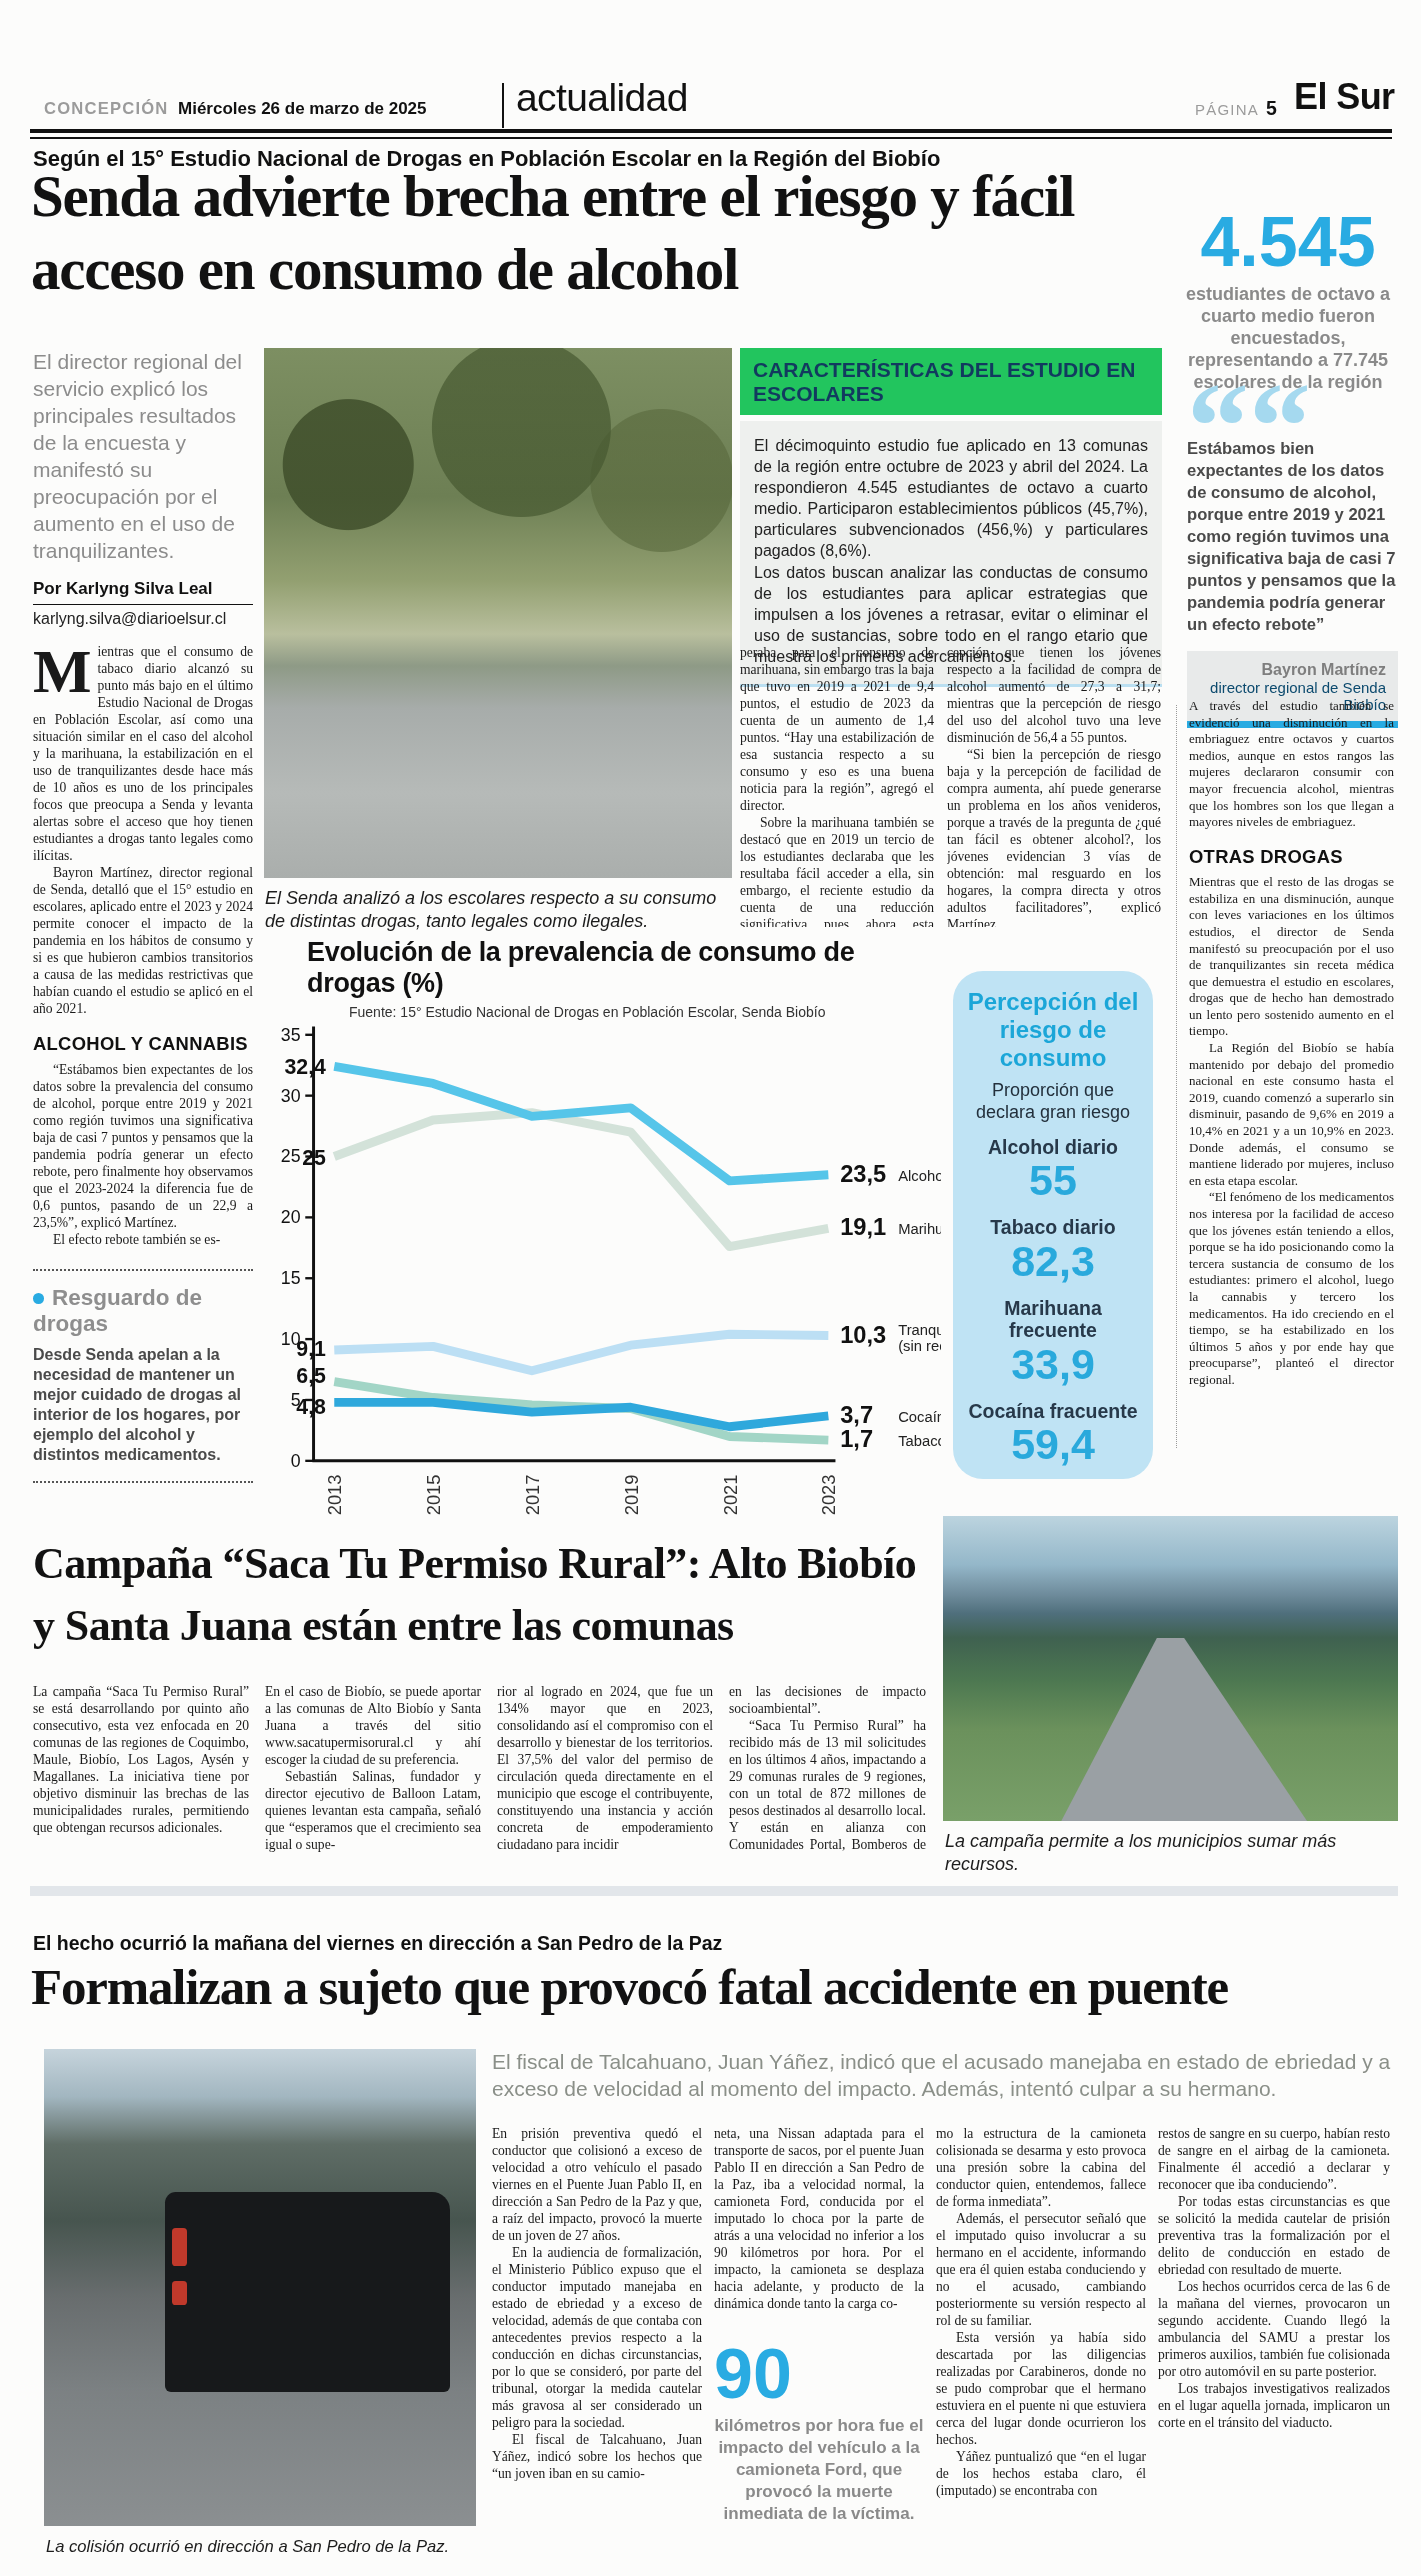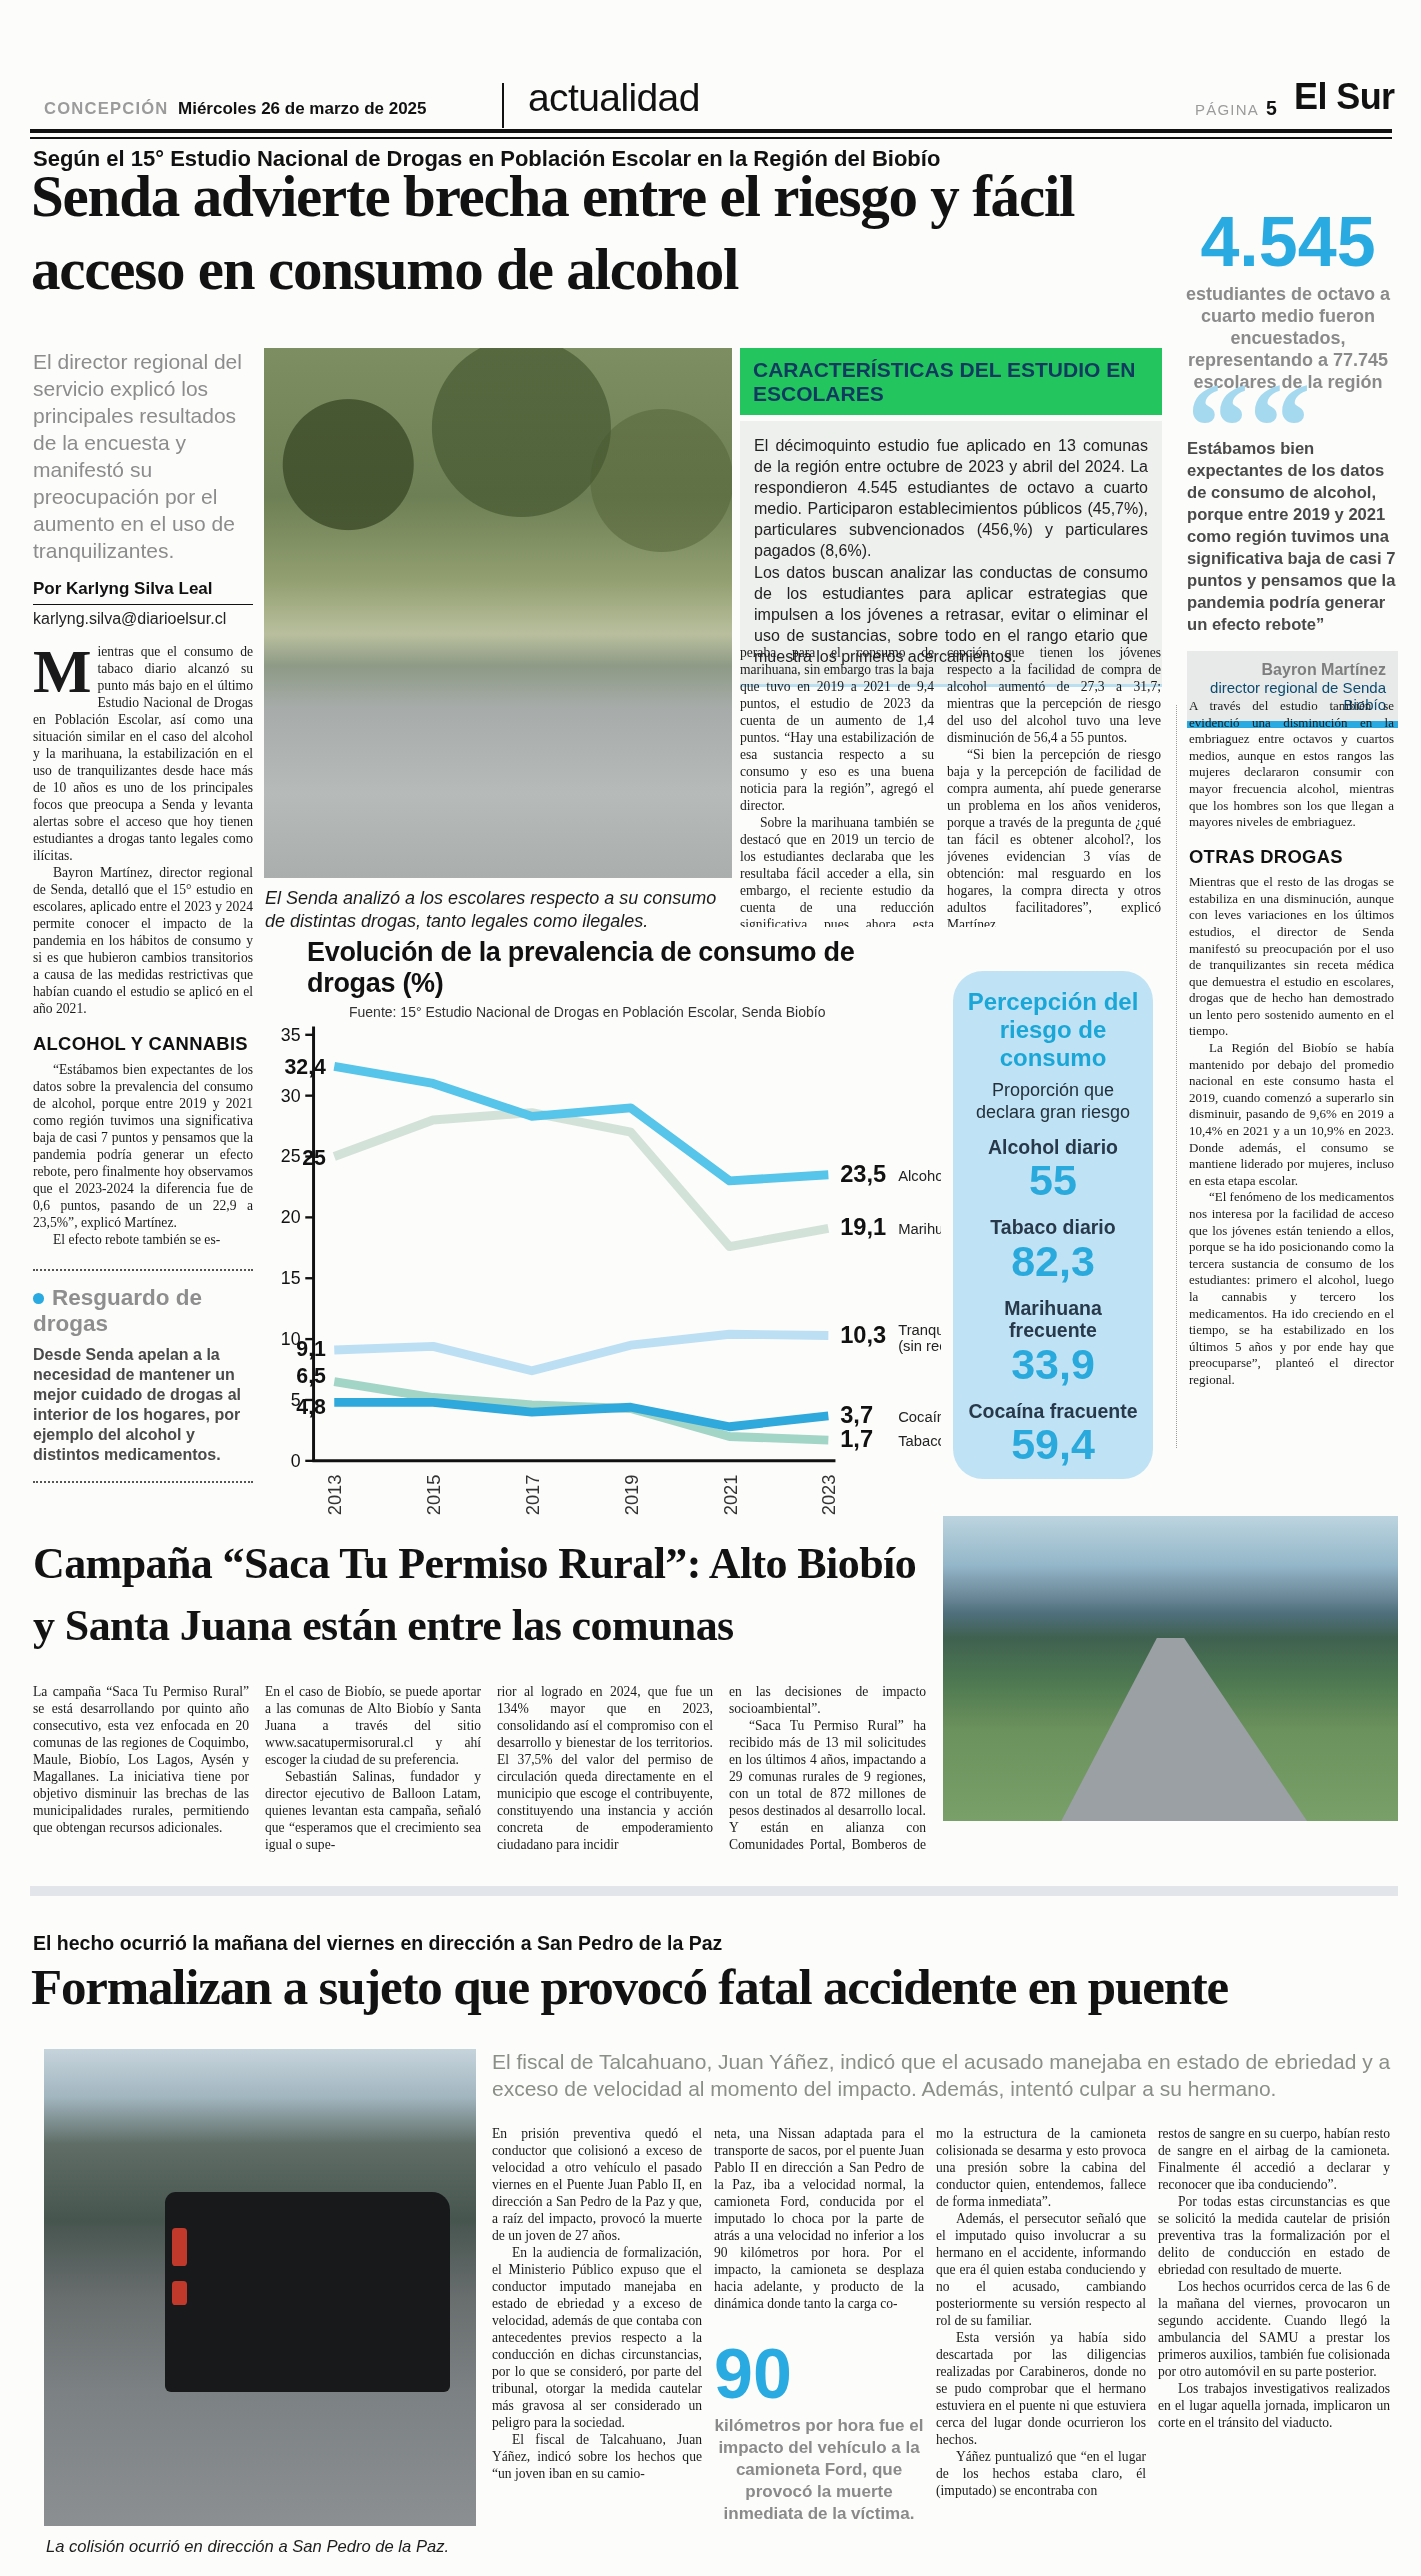--- a/index.html
+++ b/index.html
@@ -2,21 +2,21 @@
 <html lang="es" style="font-size:9.5px"><head>
 <meta charset="utf-8">
 <style>
   html,body{margin:0;padding:0;background:#666;}
   #page{position:relative;width:1421px;height:2576px;background:#fcfcfb;overflow:hidden;
         font-family:"Liberation Serif",serif;color:#1a1a1a;}
   .abs{position:absolute;}
   
   .hdr-city{font-family:"Liberation Sans",sans-serif;font-weight:bold;font-size:16.6px;color:#9b9b9b;letter-spacing:1.2px;}
   .hdr-date{font-family:"Liberation Sans",sans-serif;font-weight:bold;font-size:17px;color:#111;}
-  .hdr-section{font-family:"Liberation Sans",sans-serif;font-weight:300;font-size:39px;color:#111;letter-spacing:-0.6px;margin-left:12px;}
+  .hdr-section{font-family:"Liberation Sans",sans-serif;font-weight:300;font-size:39px;color:#111;letter-spacing:-0.6px;}
   .hdr-pagelbl{font-family:"Liberation Sans",sans-serif;font-size:15px;color:#9b9b9b;letter-spacing:1.2px;}
   .hdr-pagenum{font-family:"Liberation Sans",sans-serif;font-weight:bold;font-size:19.5px;color:#111;}
   .hdr-brand{font-family:"Liberation Sans",sans-serif;font-weight:bold;font-size:36px;color:#111;letter-spacing:-0.6px;}
   .rule{position:absolute;background:#111;}
   
   .kicker{font-family:"Liberation Sans",sans-serif;font-weight:bold;color:#111;}
   .headline{font-weight:600;color:#121212;letter-spacing:-1.2px;}
   p.body{font-size:13.6px;line-height:17px;text-align:justify;margin:0;}
   p.ind{text-indent:20px;}
   .subhead{font-family:"Liberation Sans",sans-serif;font-weight:bold;font-size:18.4px;margin:15.4px 0 6px 0;letter-spacing:0.3px;color:#111;}
@@ -232,20 +232,21 @@
     <p class="body">rior al logrado en 2024, que fue un 134% mayor que en 2023, consolidando así el compromiso con el desarrollo y bienestar de los territorios. El 37,5% del valor del permiso de circulación queda directamente en el municipio que escoge el contribuyente, constituyendo una instancia y acción concreta de empoderamiento ciudadano para incidir</p>
   </div>
   <div class="abs col" style="left:729px;top:1683px;width:197px;height:169px;">
     <p class="body">en las decisiones de impacto socioambiental”.</p>
     <p class="body ind">“Saca Tu Permiso Rural” ha recibido más de 13 mil solicitudes en los últimos 4 años, impactando a 29 comunas rurales de 9 regiones, con un total de 872 millones de pesos destinados al desarrollo local. Y están en alianza con Comunidades Portal, Bomberos de Chile y Soutbridge.</p>
   </div>
 
   <div class="photo ph-road" style="left:943px;top:1516px;width:455px;height:305px;">
     <div class="road-strip"></div>
   </div>
+  <div class="abs caption" style="left:945px;top:1830px;width:450px;">La campaña permite a los municipios sumar más recursos.</div>
 
   <div class="abs divider-band" style="left:30px;top:1886px;width:1368px;height:9.5px;"></div>
 
   <div class="abs kicker" style="left:33px;top:1932px;width:947px;font-size:19.5px;">El hecho ocurrió la mañana del viernes en dirección a San Pedro de la Paz</div>
   <h2 class="abs headline" style="left:31px;top:1958px;width:1368px;margin:0;font-size:51px;line-height:59px;font-family:'Liberation Serif',serif;">Formalizan a sujeto que provocó fatal accidente en puente</h2>
 
   <div class="abs dek" style="left:492px;top:2048px;width:900px;font-size:21px;line-height:27px;color:#8a8f88;">El fiscal de Talcahuano, Juan Yáñez, indicó que el acusado manejaba en estado de ebriedad y a exceso de velocidad al momento del impacto. Además, intentó culpar a su hermano.</div>
 
   <div class="photo ph-crash" style="left:44px;top:2049px;width:432px;height:477px;">
     <div class="truck">

